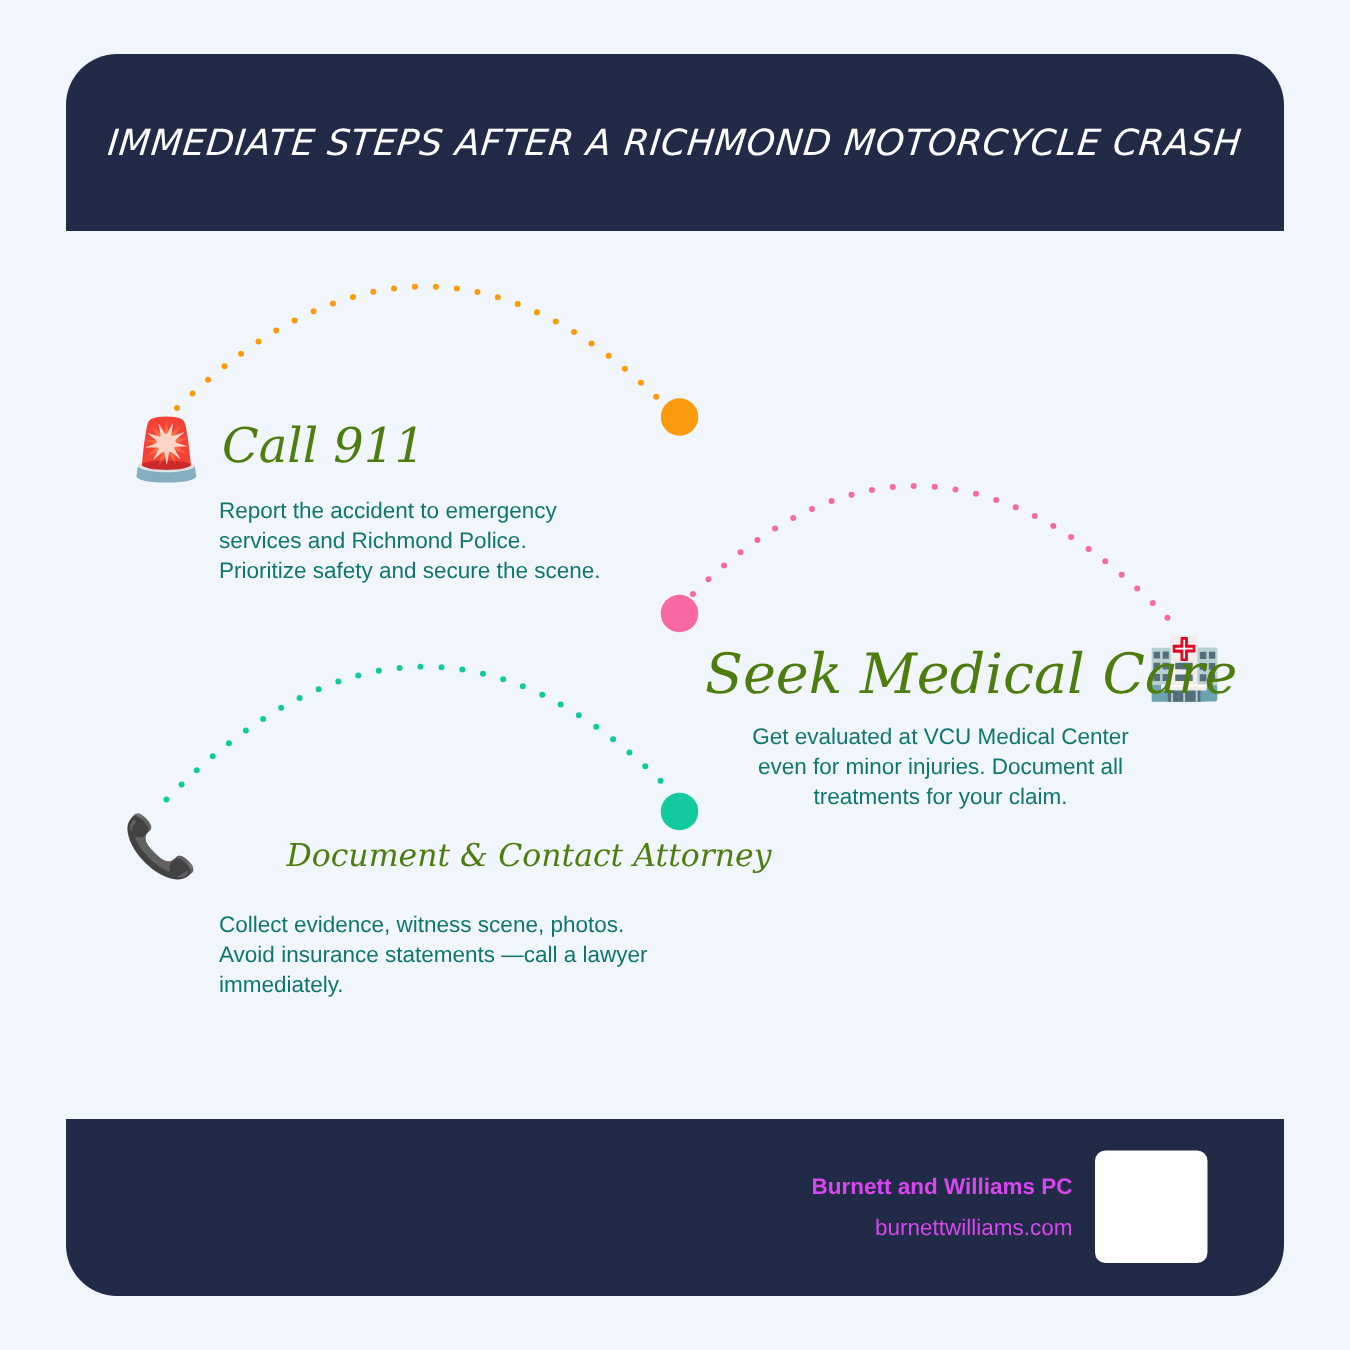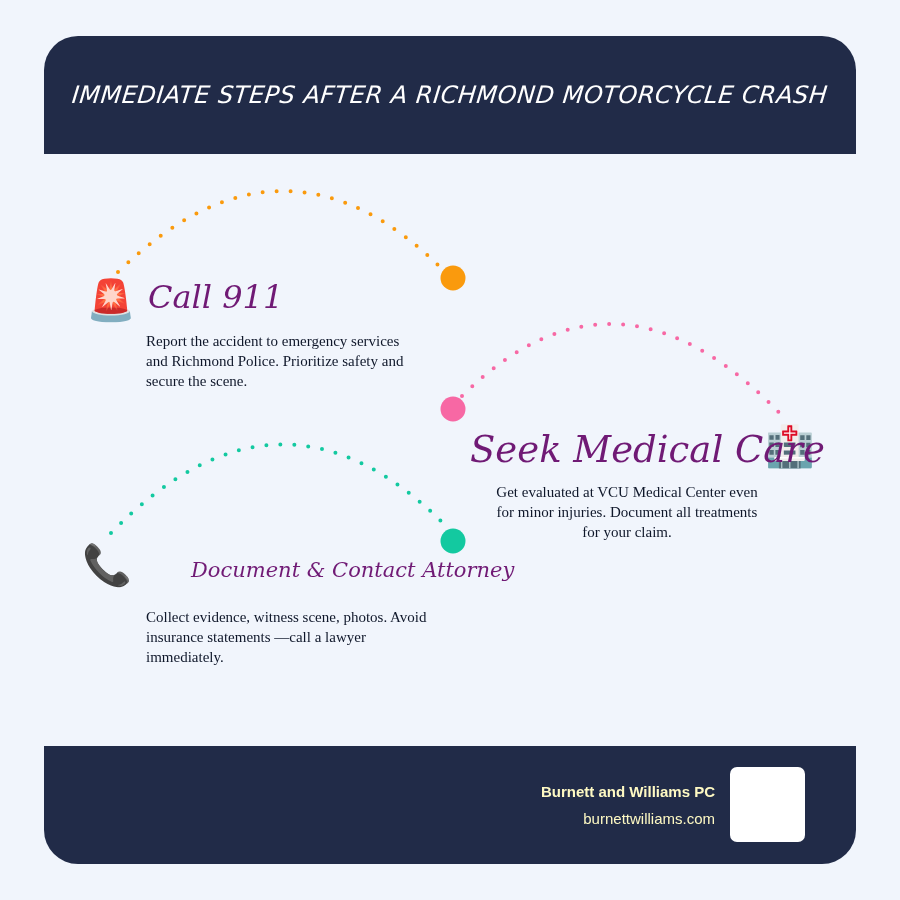--- a/index.html
+++ b/index.html
@@ -1,27 +1,27 @@
 <!DOCTYPE html>
 <html><head>
 <meta charset="utf-8">
 <style>
   html,body{margin:0;padding:0;}
   body{width:900px;height:900px;background:#f1f5fc;position:relative;overflow:hidden;font-family:"Liberation Sans",sans-serif;}
   .header{position:absolute;left:44px;top:36px;width:812px;height:118px;background:#212b48;border-radius:34px 34px 0 0;display:flex;align-items:center;justify-content:center;}
   .header h1{margin:0;color:#fff;font-family:"DejaVu Sans",sans-serif;font-style:italic;font-weight:normal;font-size:24px;letter-spacing:0.5px;transform:skewX(-6deg);}
   .footer{position:absolute;left:44px;top:746px;width:812px;height:118px;background:#212b48;border-radius:0 0 34px 34px;}
-  .brand{position:absolute;right:141px;top:36px;text-align:right;color:#fef9c3;}
+  .brand{position:absolute;right:141px;top:36px;text-align:right;color:#d946ef;}
   .brand .name{font-weight:bold;font-size:15px;line-height:20px;}
   .brand .url{font-size:15px;line-height:22px;margin-top:6px;}
   .logo-box{position:absolute;left:686px;top:21px;width:75px;height:75px;background:#fff;border-radius:7px;}
   svg.arcs{position:absolute;left:0;top:0;}
   .icon{position:absolute;font-size:40px;line-height:1;}
-  .title{position:absolute;color:#701a75;font-family:"DejaVu Serif",serif;font-style:italic;}
-  .desc{position:absolute;color:#0f172a;font-size:15px;line-height:20px;font-family:Liberation Serif, serif;}
+  .title{position:absolute;color:#4d7c0f;font-family:"DejaVu Serif",serif;font-style:italic;}
+  .desc{position:absolute;color:#0f766e;font-size:15px;line-height:20px;}
 </style>
 </head>
 <body>
 
 <div class="header">
   <h1>IMMEDIATE STEPS AFTER A RICHMOND MOTORCYCLE CRASH</h1>
 </div>
 
 <svg class="arcs" width="900" height="900">
   <path d="M118,272 Q285,110 445,272" fill="none" stroke="#fa9a0d" stroke-width="4" stroke-linecap="round" stroke-dasharray="0 14"></path>

